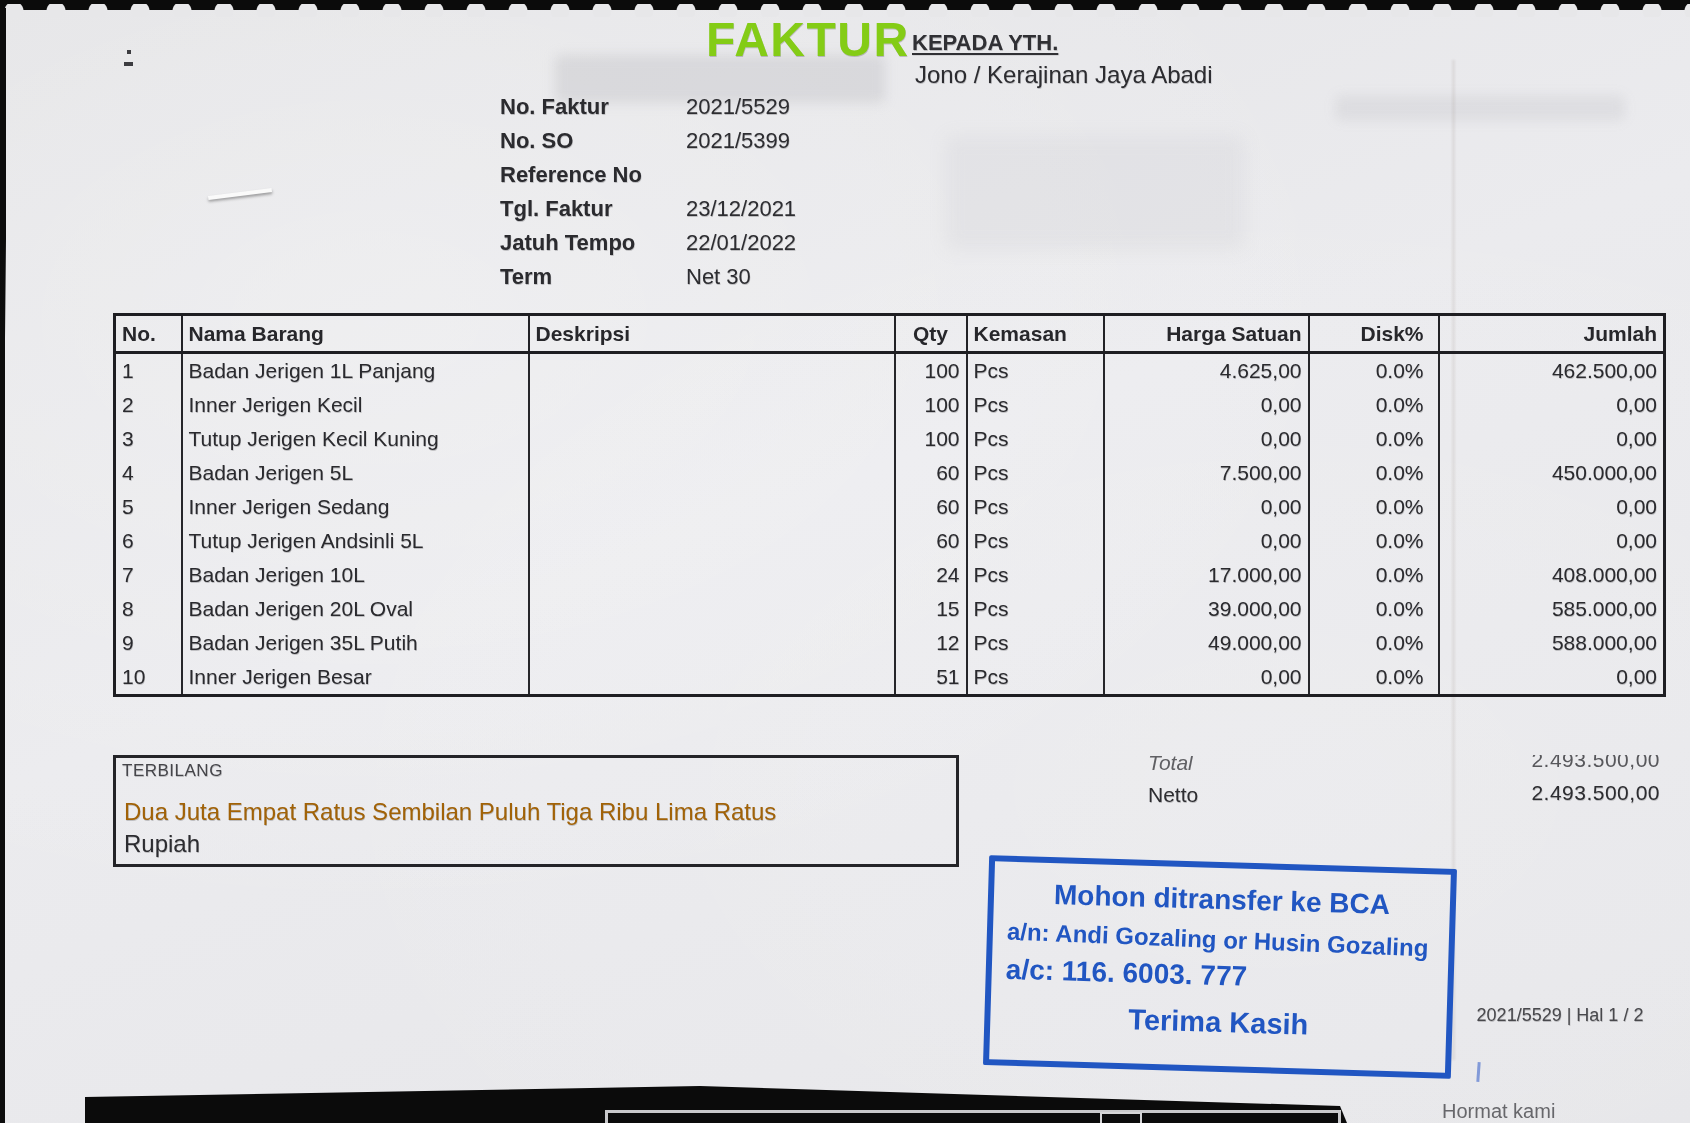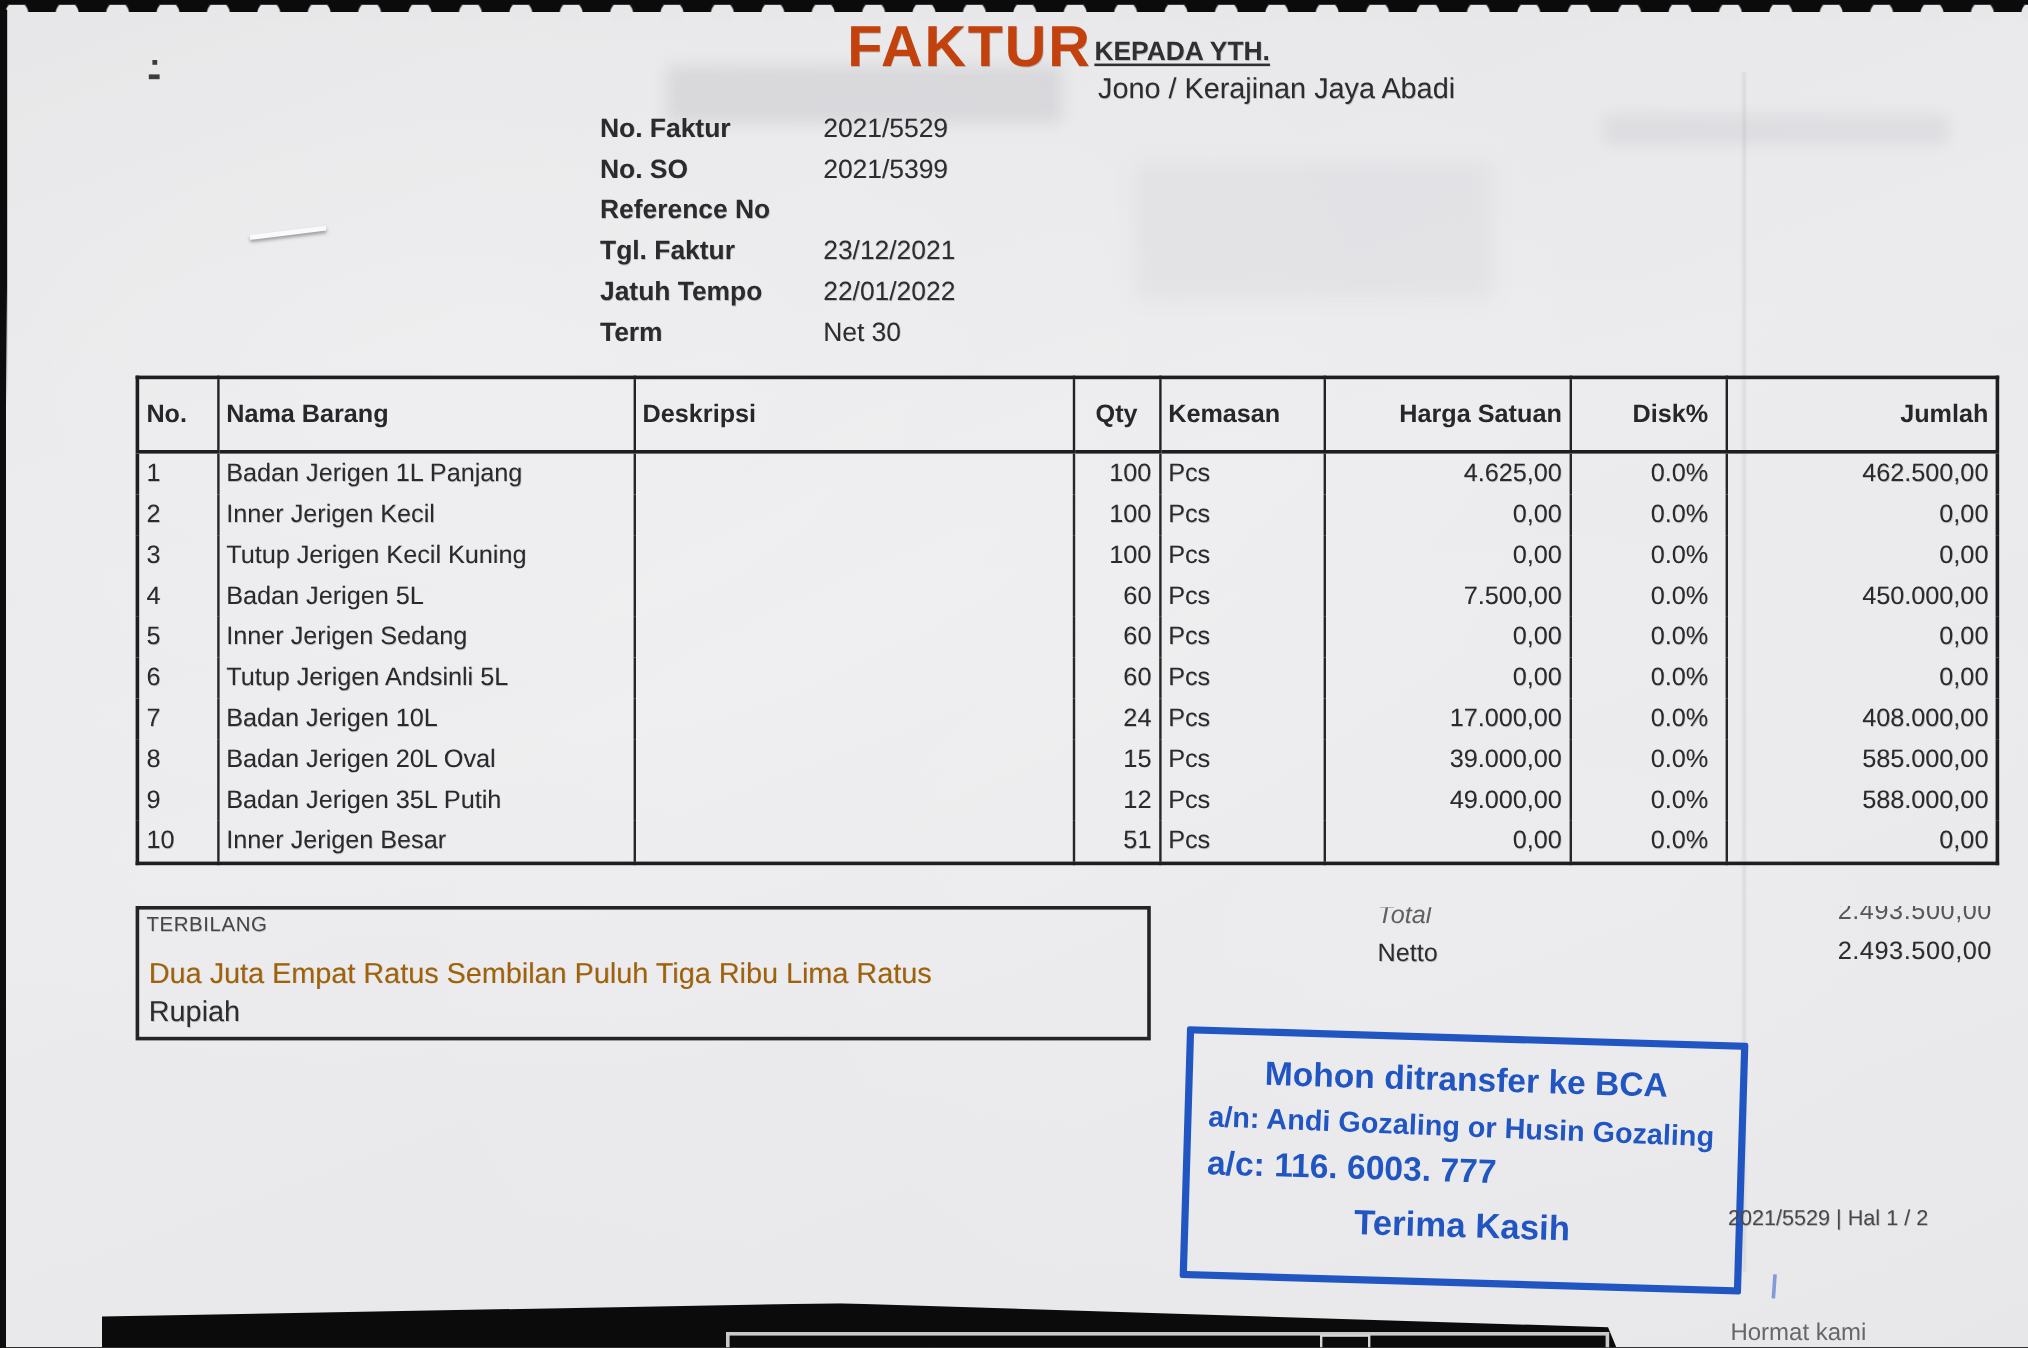--- a/index.html
+++ b/index.html
@@ -45,36 +45,36 @@
     background:#fafafa; transform:rotate(-7deg); box-shadow:0 2px 3px rgba(0,0,0,0.35); }
   .mark-dot { position:absolute; left:127px; top:50px; width:4px; height:4px; background:#3c3c40; }
   .mark-dash { position:absolute; left:124px; top:62px; width:9px; height:4px; background:#3c3c40; }
   .blue-tick { position:absolute; left:1477px; top:1062px; width:3px; height:20px;
     background:rgba(45,90,200,0.55); transform:rotate(4deg); }
 
   .ink { text-shadow:0.5px 0.5px 0 rgba(55,55,60,0.25); }
 
   
   .title { position:absolute; left:706px; top:12px; font-size:48px; font-weight:bold;
-    letter-spacing:1.5px; color:#c2410c; }
+    letter-spacing:1.5px; color:#84cc16; }
   .recipient-label { position:absolute; left:912px; top:30px; font-size:22px; font-weight:bold;
     color:#303034; text-decoration:underline; text-decoration-thickness:2px; text-underline-offset:3px; }
   .recipient-name { position:absolute; left:915px; top:61px; font-size:24px; color:#2c2c30; }
 
   
   .meta { position:absolute; left:500px; top:94px; }
   .meta-row { display:flex; height:34px; align-items:flex-start; }
   .meta-label { width:186px; font-weight:bold; font-size:22px; color:#2b2b2f; }
   .meta-value { font-size:22px; color:#2d2d31; }
 
   
   .invoice-table { position:absolute; left:113px; top:313px; border-collapse:collapse;
     table-layout:fixed; width:1550px; border:3px solid #1e1e22; }
   .invoice-table th { border-left:2px solid #222226; border-bottom:3px solid #1e1e22;
-    font-size:21px; font-weight:bold; height:35px; padding:12px 6px; color:#27272b; }
+    font-size:21px; font-weight:bold; height:35px; padding:0 6px; color:#27272b; }
   .invoice-table td { border-left:2px solid #26262a; font-size:21px; height:34px;
     padding:0 6px; color:#2a2a2e; white-space:nowrap; overflow:hidden; }
   .invoice-table th:first-child, .invoice-table td:first-child { border-left:none; }
   .al { text-align:left; } .ac { text-align:center; } .ar { text-align:right; }
   .c-qty { text-align:right; } .c-kemasan { text-align:left; }
   .c-harga,.c-disk,.c-jumlah { text-align:right; }
   .c-disk { padding-right:14px !important; }
 
   
   .terbilang-box { position:absolute; left:113px; top:755px; width:840px; height:106px;
@@ -97,21 +97,21 @@
     border:6px solid #2156c2; transform:rotate(1.7deg); color:#2156c2; border-radius:2px; }
   .stamp-line1 { position:absolute; left:0; right:0; top:16px; text-align:center;
     font-size:28px; font-weight:bold; }
   .stamp-line2 { position:absolute; left:14px; top:58px; font-size:24px; font-weight:bold;
     transform:rotate(0.6deg); white-space:nowrap; }
   .stamp-line3 { position:absolute; left:14px; top:92px; font-size:28px; font-weight:bold; }
   .stamp-line4 { position:absolute; left:0; right:0; top:138px; text-align:center;
     font-size:29px; font-weight:bold; }
 
   
-  .page-ref { position:absolute; left:1440px; top:1005px; width:240px; text-align:left;
+  .page-ref { position:absolute; left:1440px; top:1005px; width:240px; text-align:center;
     font-size:18px; color:#48484c; }
   .footer-sign { position:absolute; left:1442px; top:1100px; font-size:20px; color:#67676b; }
 </style>
 </head>
 <body>
 
 <div class="canvas">
   <div class="paper"></div>
 
   <div class="scan-top"></div>

